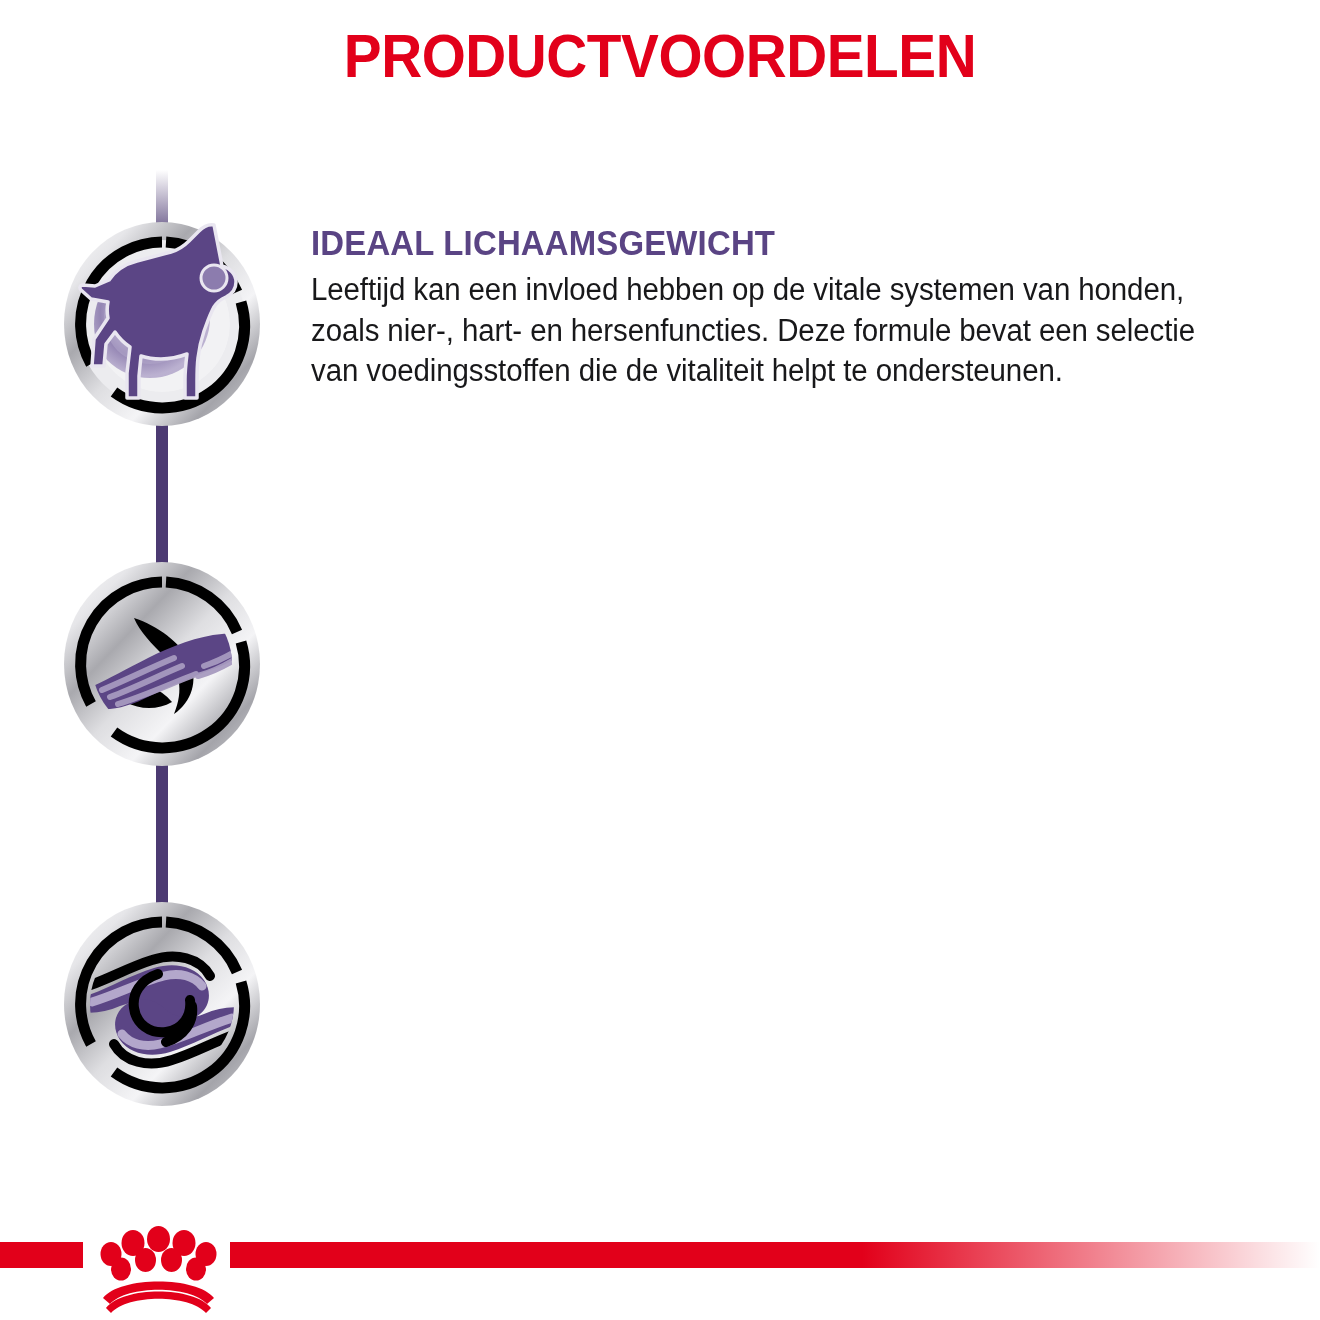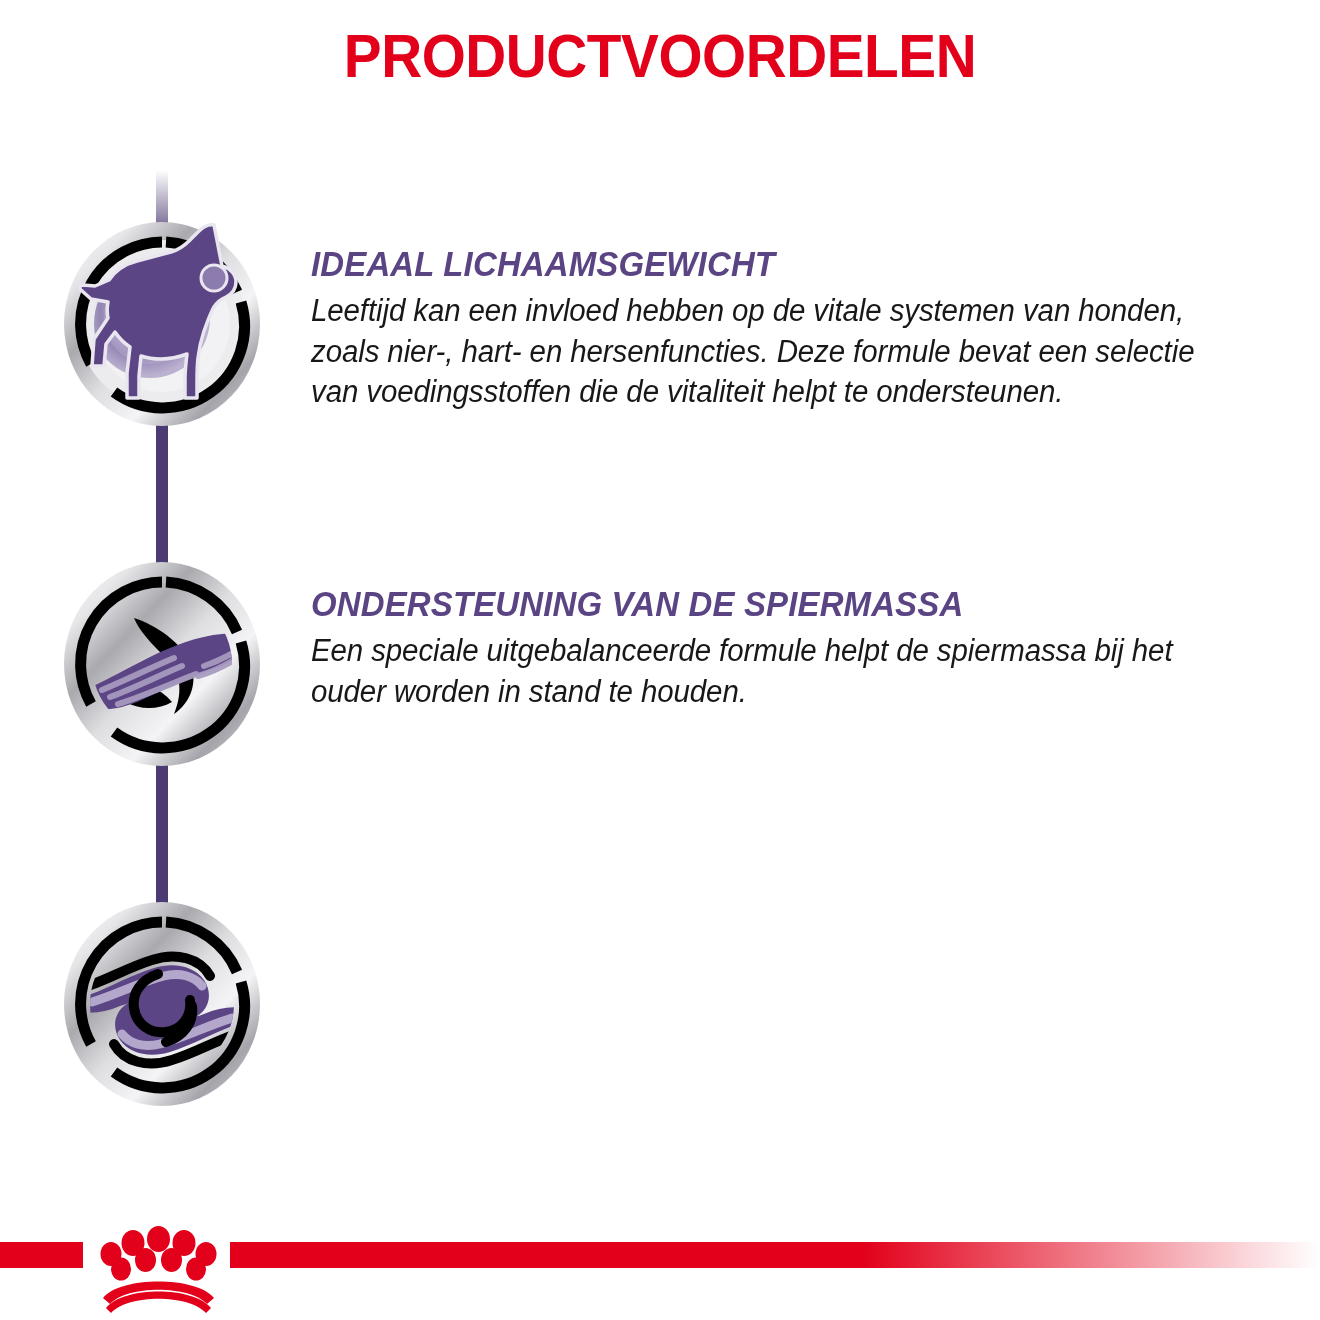--- a/index.html
+++ b/index.html
@@ -71,23 +71,22 @@
     top: 0;
     width: 200px;
     height: 205px;
     z-index: 3;
   }
   .badge svg { display: block; width: 200px; height: 205px; }
 
   .benefit-text {
     position: absolute;
     left: 311px;
-    top: 21px;
+    top: 0;
     width: 935px;
-    font-style: italic;
   }
   .benefit-heading {
     color: #5A4484;
     font-size: 35px;
     font-weight: bold;
     line-height: 1.18;
     letter-spacing: 0.2px;
     transform: scaleX(0.94);
     transform-origin: left top;
     white-space: nowrap;
@@ -281,24 +280,20 @@
         </g>
 
         <g fill="#8C7CAE">
           <path d="M22 130 L 4 140 L 26 140 L 6 150 L 30 147 Z"></path>
           <path d="M178 80 L 196 70 L 176 72 L 194 62 L 172 66 Z"></path>
         </g>
       </g>
     </svg>
   </div>
 
-  <div class="benefit-text">
-    <h2 class="benefit-heading">ONDERSTEUNING VAN DE SPIERMASSA</h2>
-    <p class="benefit-body">Een speciale uitgebalanceerde formule helpt de spiermassa bij het ouder worden in stand te houden.</p>
-  </div>
 </div>
 
 <div class="benefit benefit-3">
 
   <div class="badge">
     <svg viewBox="0 0 200 205" xmlns="http://www.w3.org/2000/svg">
       <defs>
         <linearGradient id="chrome3" x1="0" y1="0" x2="1" y2="1">
           <stop offset="0%" stop-color="#FFFFFF"></stop>
           <stop offset="18%" stop-color="#E6E6E9"></stop>

